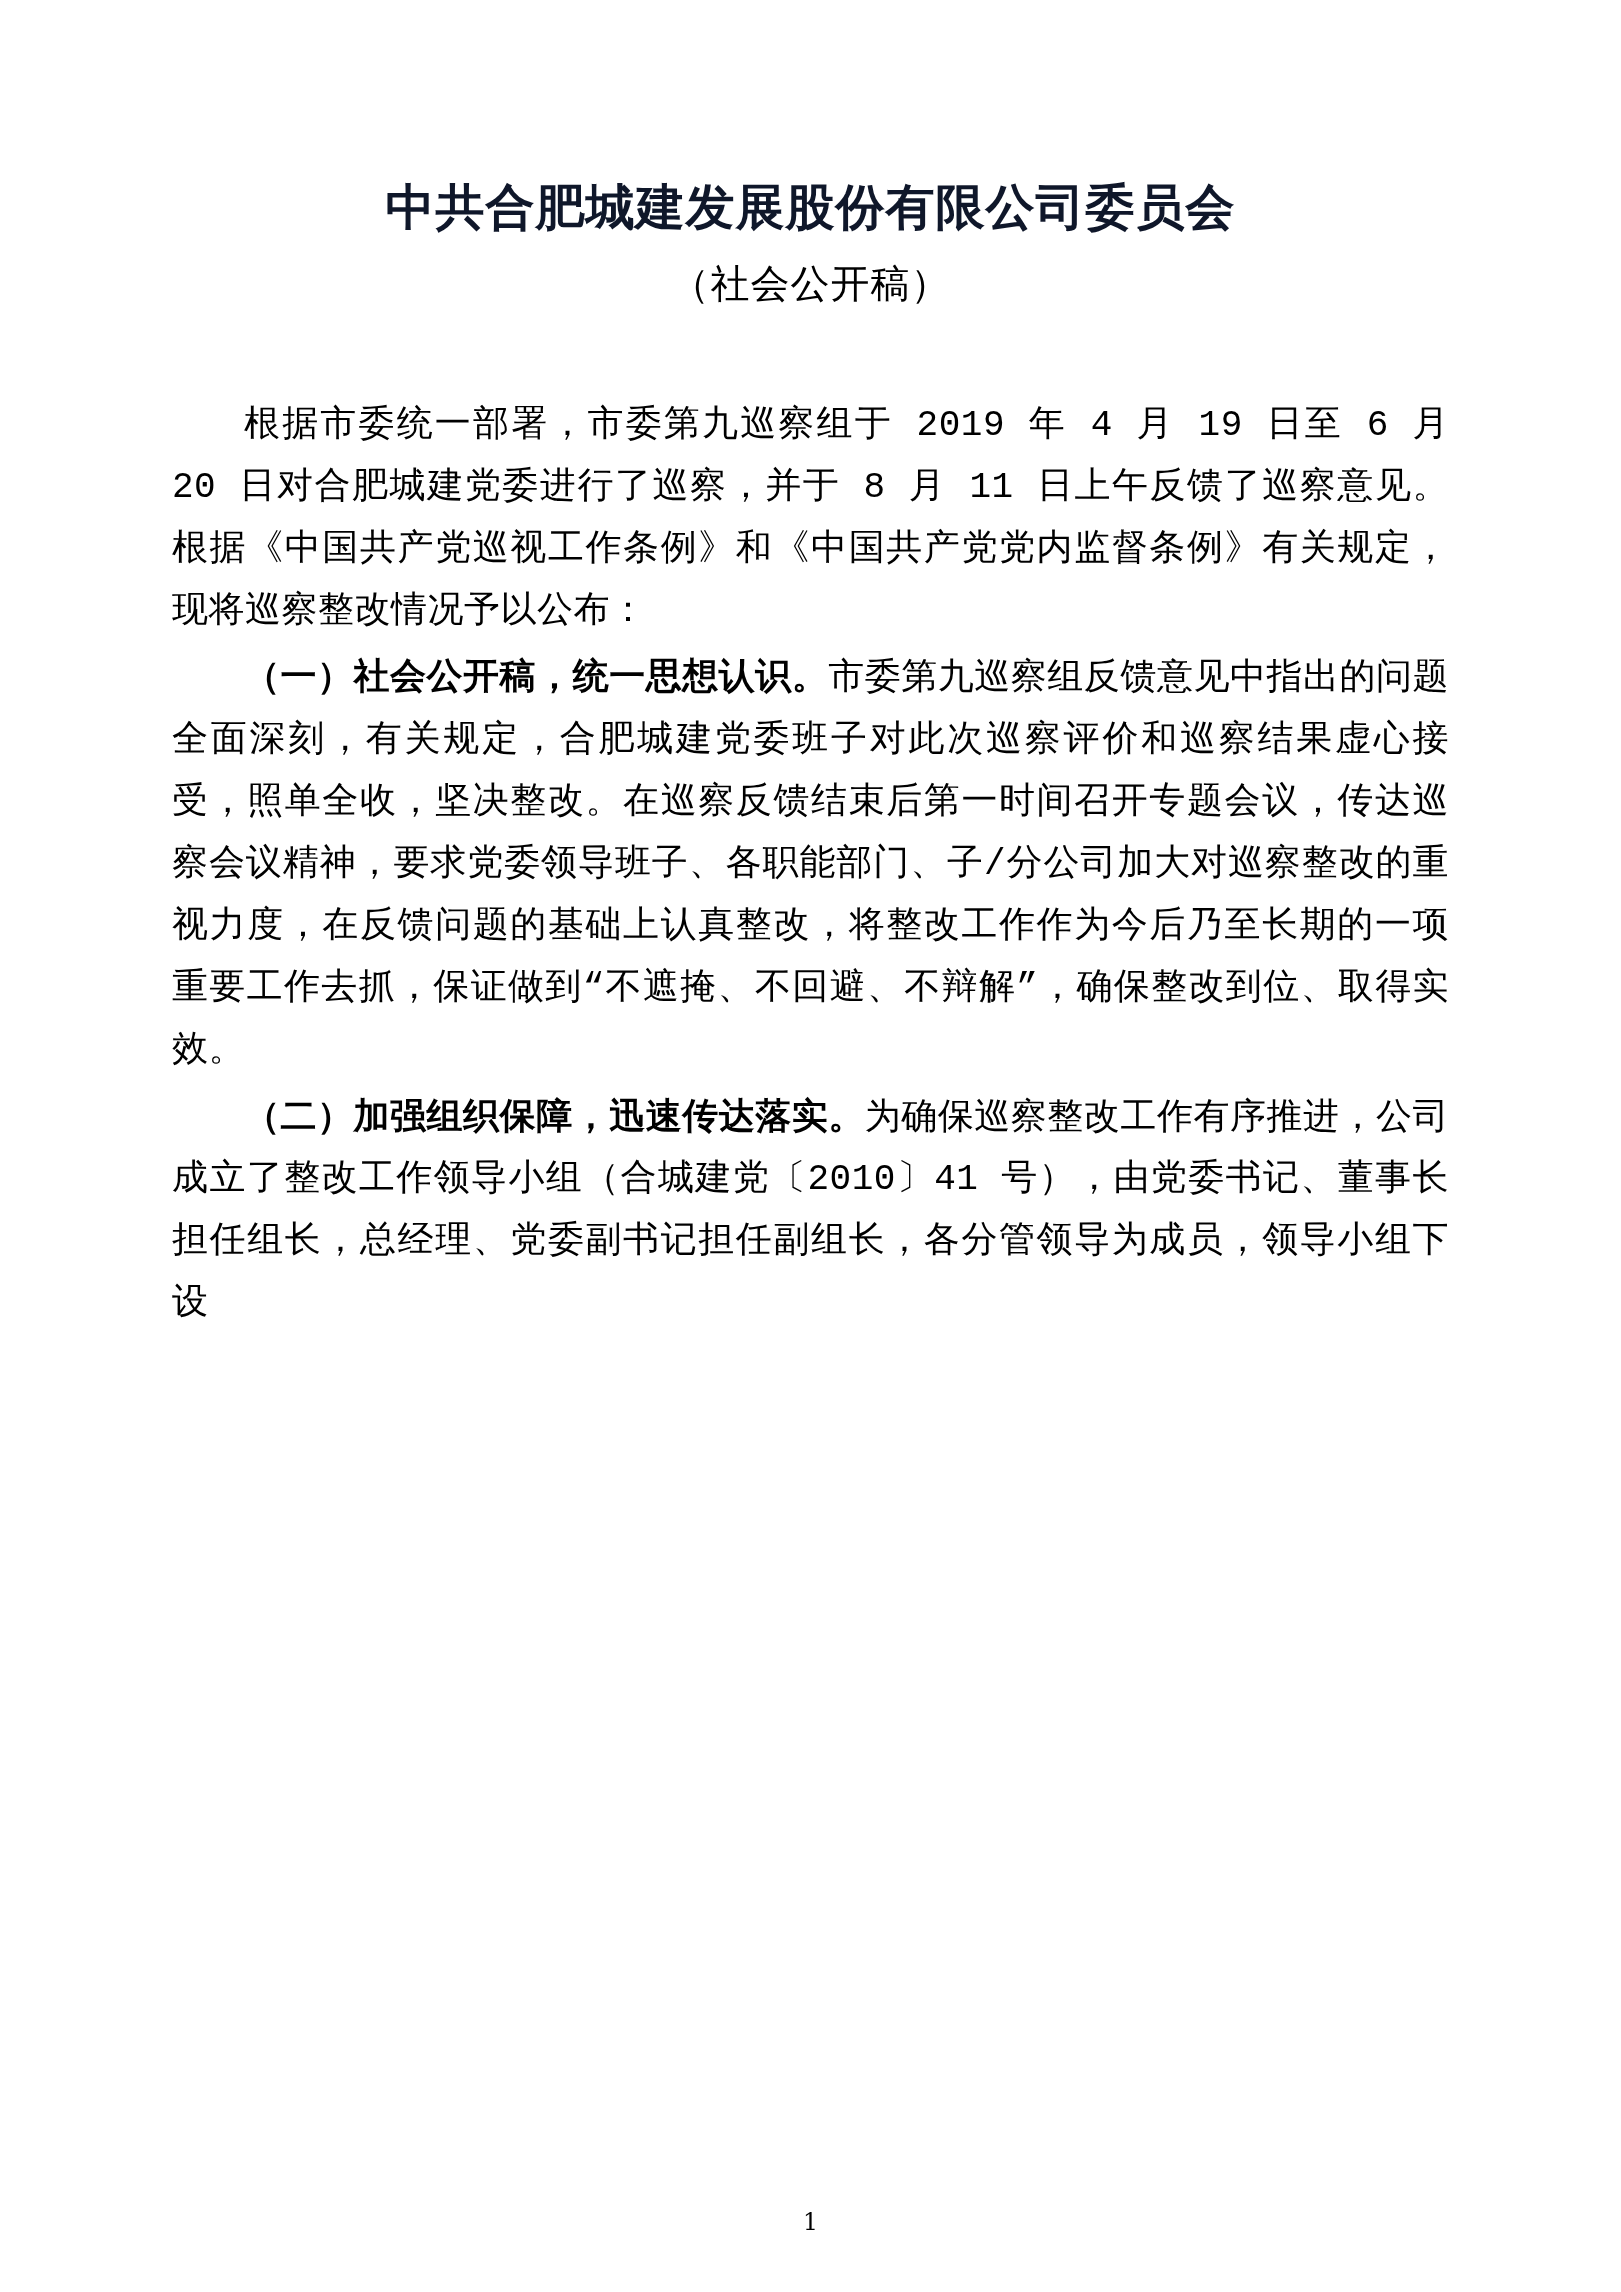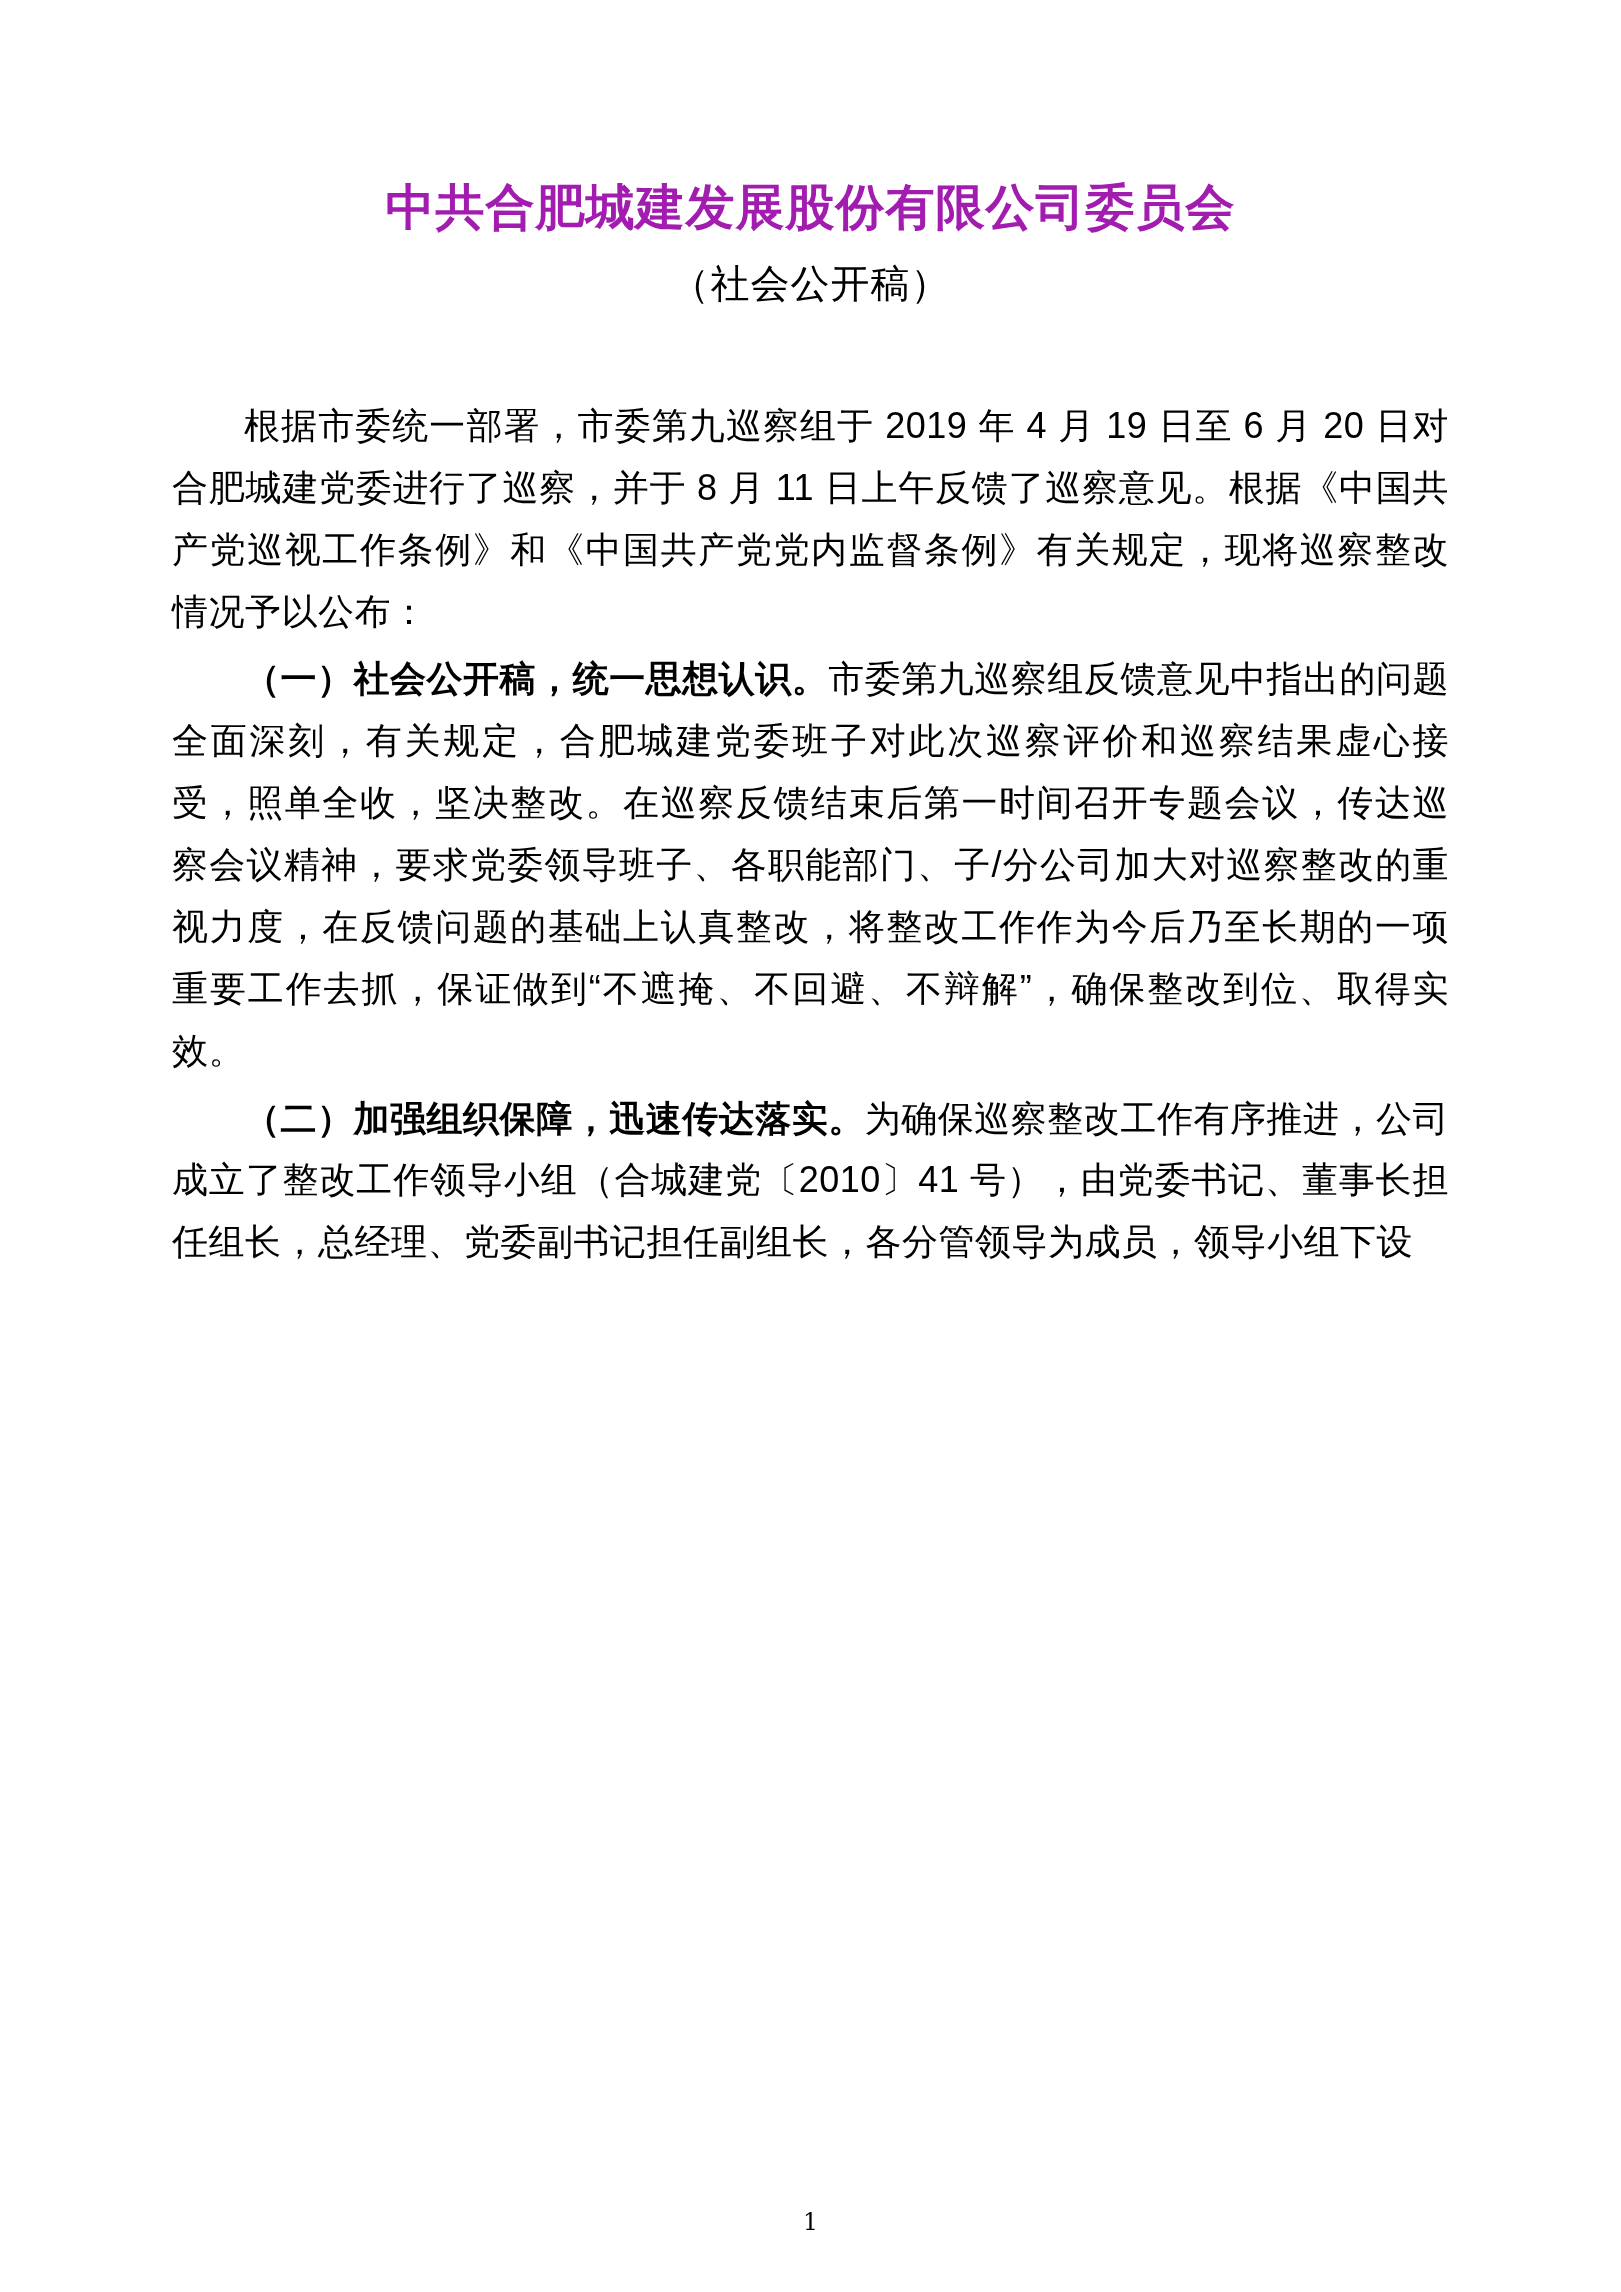--- a/index.html
+++ b/index.html
@@ -25,34 +25,34 @@
   .title-block {
     text-align: center;
     margin-top: 29px;
   }
   .doc-title-line {
     font-family: "DejaVu Serif", serif;
     font-weight: bold;
     font-size: 49px;
     line-height: 1.28;
     letter-spacing: 1px;
-    color: #a21caf;
+    color: #0f172a;
   }
   .doc-subtitle {
     font-family: Liberation Mono, monospace;
     font-size: 39px;
     line-height: 1.5;
     margin-top: 19.6px;
     letter-spacing: 1px;
   }
   .body-block {
     margin-top: 78px;
   }
   p.para {
-    font-family: Liberation Sans, sans-serif;
+    font-family: Liberation Mono, monospace;
     font-size: 36px;
     line-height: 1.72;
     margin: 0 0 5.9px 0;
     text-align: justify;
     text-justify: inter-ideograph;
     text-indent: 2em;
     letter-spacing: 0.5px;
   }
   p.para.heading {
     font-weight: bold;

